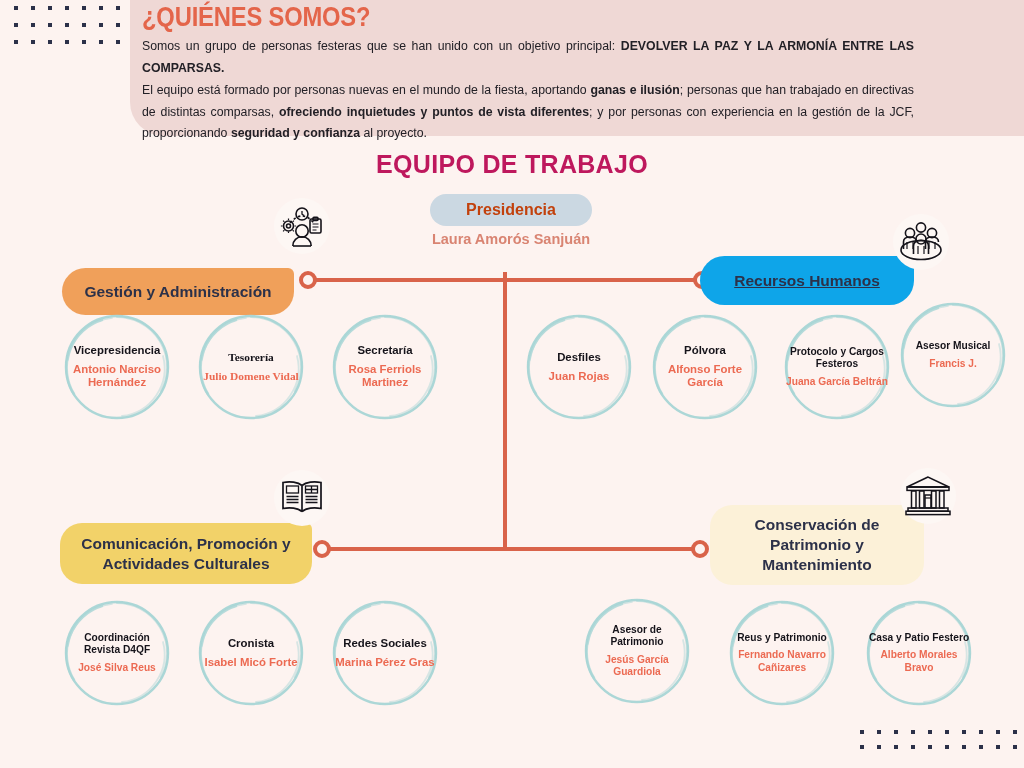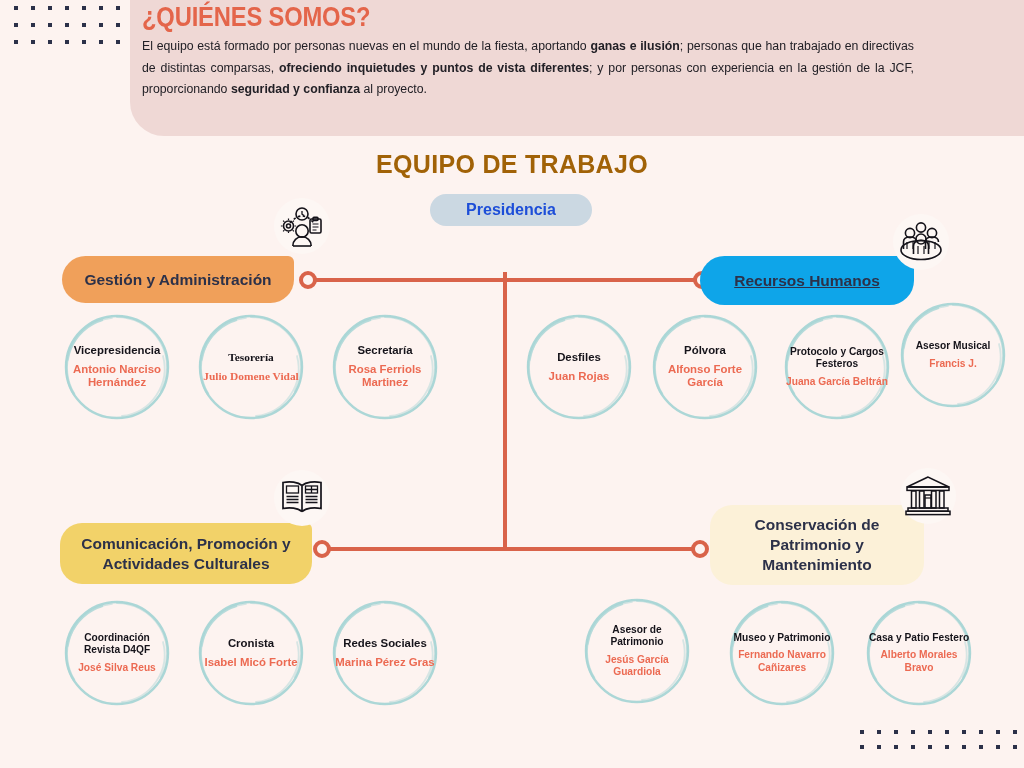--- a/index.html
+++ b/index.html
@@ -39,36 +39,36 @@
     font-size: 12.3px; line-height: 1.75; color: #222026;
     text-align: justify;
   }
   #banner-body p { margin-bottom: 1px; }
   #banner-body b { font-weight: 700; }
 
   
   #equipo-title {
     position: absolute; left: 0; top: 150px; width: 1024px;
     text-align: center; font-size: 25px; font-weight: 700;
-    color: #a16207; letter-spacing: 0.3px;
+    color: #be185d; letter-spacing: 0.3px;
     font-family: "Liberation Sans Narrow", "Liberation Sans", sans-serif;
   }
 
   
   #wires { position: absolute; left: 0; top: 0; width: 1024px; height: 768px; pointer-events: none; }
 
   
   .dept {
     position: absolute; display: flex; align-items: center;
     justify-content: center; text-align: center;
     font-weight: 700; color: #2C3149; line-height: 1.28;
     padding: 0 14px;
   }
   #dept-gestion {
-    left: 62px; top: 256px; width: 232px; height: 47px;
+    left: 62px; top: 268px; width: 232px; height: 47px;
     background: #F0A05A; font-size: 15.5px;
     border-radius: 24px 24px 24px 24px;
     border-top-right-radius: 6px;
   }
   #dept-rrhh {
     left: 700px; top: 256px; width: 214px; height: 49px;
     background: #0ea5e9; font-size: 15.5px;
     border-radius: 26px; border-top-right-radius: 6px; text-decoration: underline;
   }
   #dept-comunicacion {
@@ -81,21 +81,21 @@
     background: #FCF1D8; font-size: 15.5px;
     border-radius: 22px; border-top-right-radius: 6px;
   }
 
   
   #presidencia-pill {
     position: absolute; left: 430px; top: 194px;
     width: 162px; height: 32px; background: #CBD8E2;
     border-radius: 18px; display: flex; align-items: center;
     justify-content: center; font-size: 16px; font-weight: 700;
-    color: #1d4ed8;
+    color: #c2410c;
   }
   #presidencia-name {
     position: absolute; left: 418px; top: 230px; width: 186px;
     text-align: center; font-size: 14.5px; font-weight: 700;
     color: #D98472; line-height: 1.3;
   }
 
   
   .icon-badge {
     position: absolute; width: 56px; height: 56px;
@@ -150,36 +150,38 @@
       <i style="left: 34px; top: 34px;"></i>
       <i style="left: 51px; top: 34px;"></i>
       <i style="left: 68px; top: 34px;"></i>
       <i style="left: 85px; top: 34px;"></i>
       <i style="left: 102px; top: 34px;"></i>
     </div>
 
   <div id="banner"></div>
   <div id="banner-title">¿QUIÉNES SOMOS?</div>
   <div id="banner-body">
+    <p><span>Somos un grupo de personas festeras que se han unido con un objetivo principal: </span><b>DEVOLVER LA PAZ Y LA ARMONÍA ENTRE LAS COMPARSAS.</b></p>
     <p><span>El equipo está formado por personas nuevas en el mundo de la fiesta, aportando </span><b>ganas e ilusión</b><span>; personas que han trabajado en directivas de distintas comparsas,  </span><b>ofreciendo inquietudes y puntos de vista diferentes</b><span>; y por personas  con experiencia en la gestión de la JCF,  proporcionando </span><b>seguridad y confianza</b><span>  al proyecto.</span></p>
   </div>
 
   <div id="equipo-title">EQUIPO DE TRABAJO</div>
 
   <svg id="wires" viewBox="0 0 1024 768">
     <line x1="505" y1="272" x2="505" y2="549" stroke="#D9634A" stroke-width="4"></line>
     <line x1="308" y1="280" x2="702" y2="280" stroke="#D9634A" stroke-width="4"></line>
     <line x1="322" y1="549" x2="700" y2="549" stroke="#D9634A" stroke-width="4"></line>
     <circle cx="308" cy="280" r="7" fill="#FDF3F0" stroke="#D9634A" stroke-width="4"></circle>
     <circle cx="702" cy="280" r="7" fill="#FDF3F0" stroke="#D9634A" stroke-width="4"></circle>
     <circle cx="322" cy="549" r="7" fill="#FDF3F0" stroke="#D9634A" stroke-width="4"></circle>
     <circle cx="700" cy="549" r="7" fill="#FDF3F0" stroke="#D9634A" stroke-width="4"></circle>
   </svg>
 
   <div id="presidencia-pill">Presidencia</div>
+  <div id="presidencia-name">Laura Amorós Sanjuán</div>
 
   <div class="dept" id="dept-gestion">Gestión y Administración</div>
   <div class="dept" id="dept-rrhh">Recursos Humanos</div>
   <div class="dept" id="dept-conservacion">Conservación de Patrimonio y Mantenimiento</div>
   <div class="dept" id="dept-comunicacion">Comunicación, Promoción y Actividades Culturales</div>
 
   <div class="icon-badge" id="icon-gestion">
     <svg width="50" height="50" viewBox="0 0 50 50" fill="none" stroke="#15131A" stroke-width="1.6">
       <path d="M13 22 Q25 8 37 22" stroke-dasharray="2.5 2.5"></path>
       <circle cx="25" cy="13" r="6"></circle>
@@ -385,21 +387,21 @@
       </div>
       <div class="node small" style="left: 727px; top: 598px;">
         <svg class="ring" viewBox="0 0 110 110" fill="none">
   <circle cx="55" cy="55" r="51" stroke="#A8D5D5" stroke-width="2.4" opacity=".95"></circle>
   <path d="M55 5a50 50 0 0 1 44 74" stroke="#A8D5D5" stroke-width="2" opacity=".55" stroke-linecap="round"></path>
   <path d="M12 82A50 50 0 0 1 40 8" stroke="#A8D5D5" stroke-width="2.6" opacity=".7" stroke-linecap="round"></path>
   <path d="M101 44A48 48 0 0 1 60 104" stroke="#A8D5D5" stroke-width="1.8" opacity=".45" stroke-linecap="round"></path>
   <path d="M6 48A49 49 0 0 1 50 6" stroke="#A8D5D5" stroke-width="1.6" opacity=".5" stroke-linecap="round"></path>
 </svg>
         <div class="txt">
-          <div class="role">Museo y Patrimonio</div>
+          <div class="role">Reus y Patrimonio</div>
           <div class="person">Fernando Navarro Cañizares</div>
         </div>
       </div>
       <div class="node small" style="left: 864px; top: 598px;">
         <svg class="ring" viewBox="0 0 110 110" fill="none">
   <circle cx="55" cy="55" r="51" stroke="#A8D5D5" stroke-width="2.4" opacity=".95"></circle>
   <path d="M55 5a50 50 0 0 1 44 74" stroke="#A8D5D5" stroke-width="2" opacity=".55" stroke-linecap="round"></path>
   <path d="M12 82A50 50 0 0 1 40 8" stroke="#A8D5D5" stroke-width="2.6" opacity=".7" stroke-linecap="round"></path>
   <path d="M101 44A48 48 0 0 1 60 104" stroke="#A8D5D5" stroke-width="1.8" opacity=".45" stroke-linecap="round"></path>
   <path d="M6 48A49 49 0 0 1 50 6" stroke="#A8D5D5" stroke-width="1.6" opacity=".5" stroke-linecap="round"></path>

